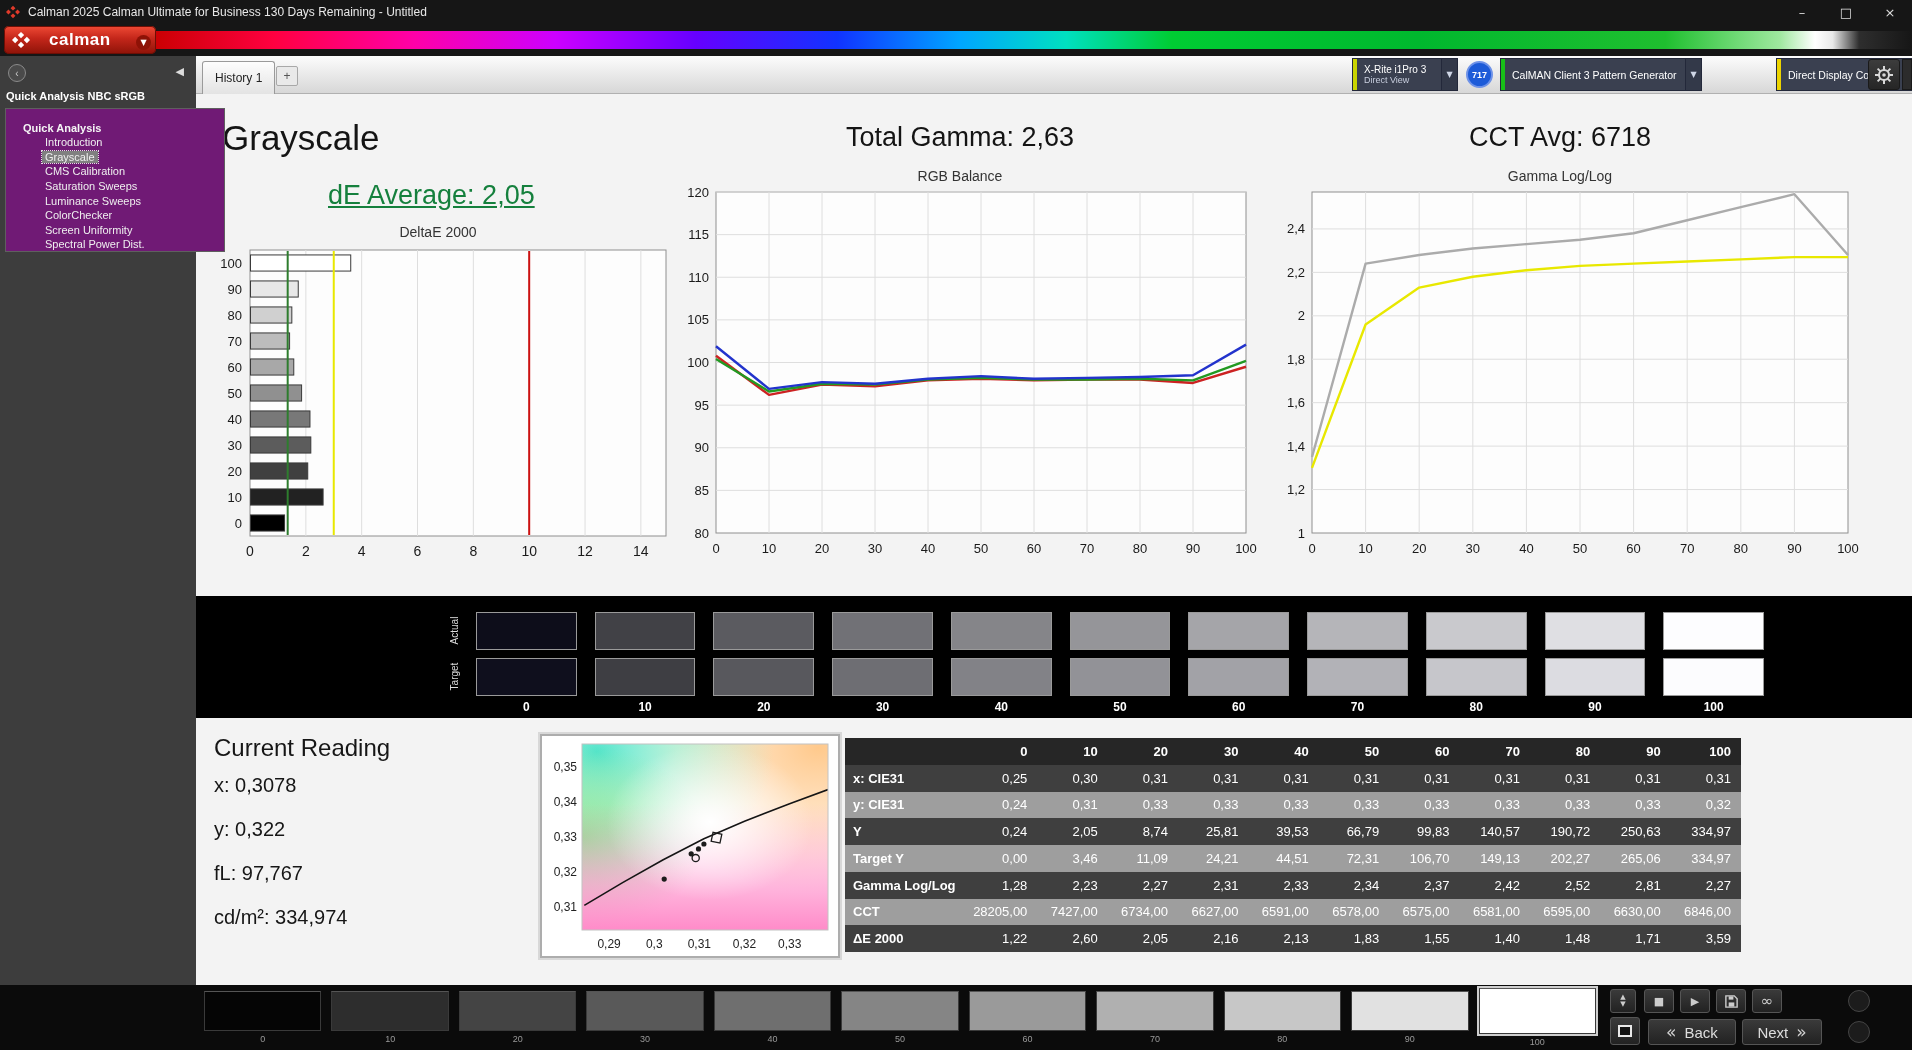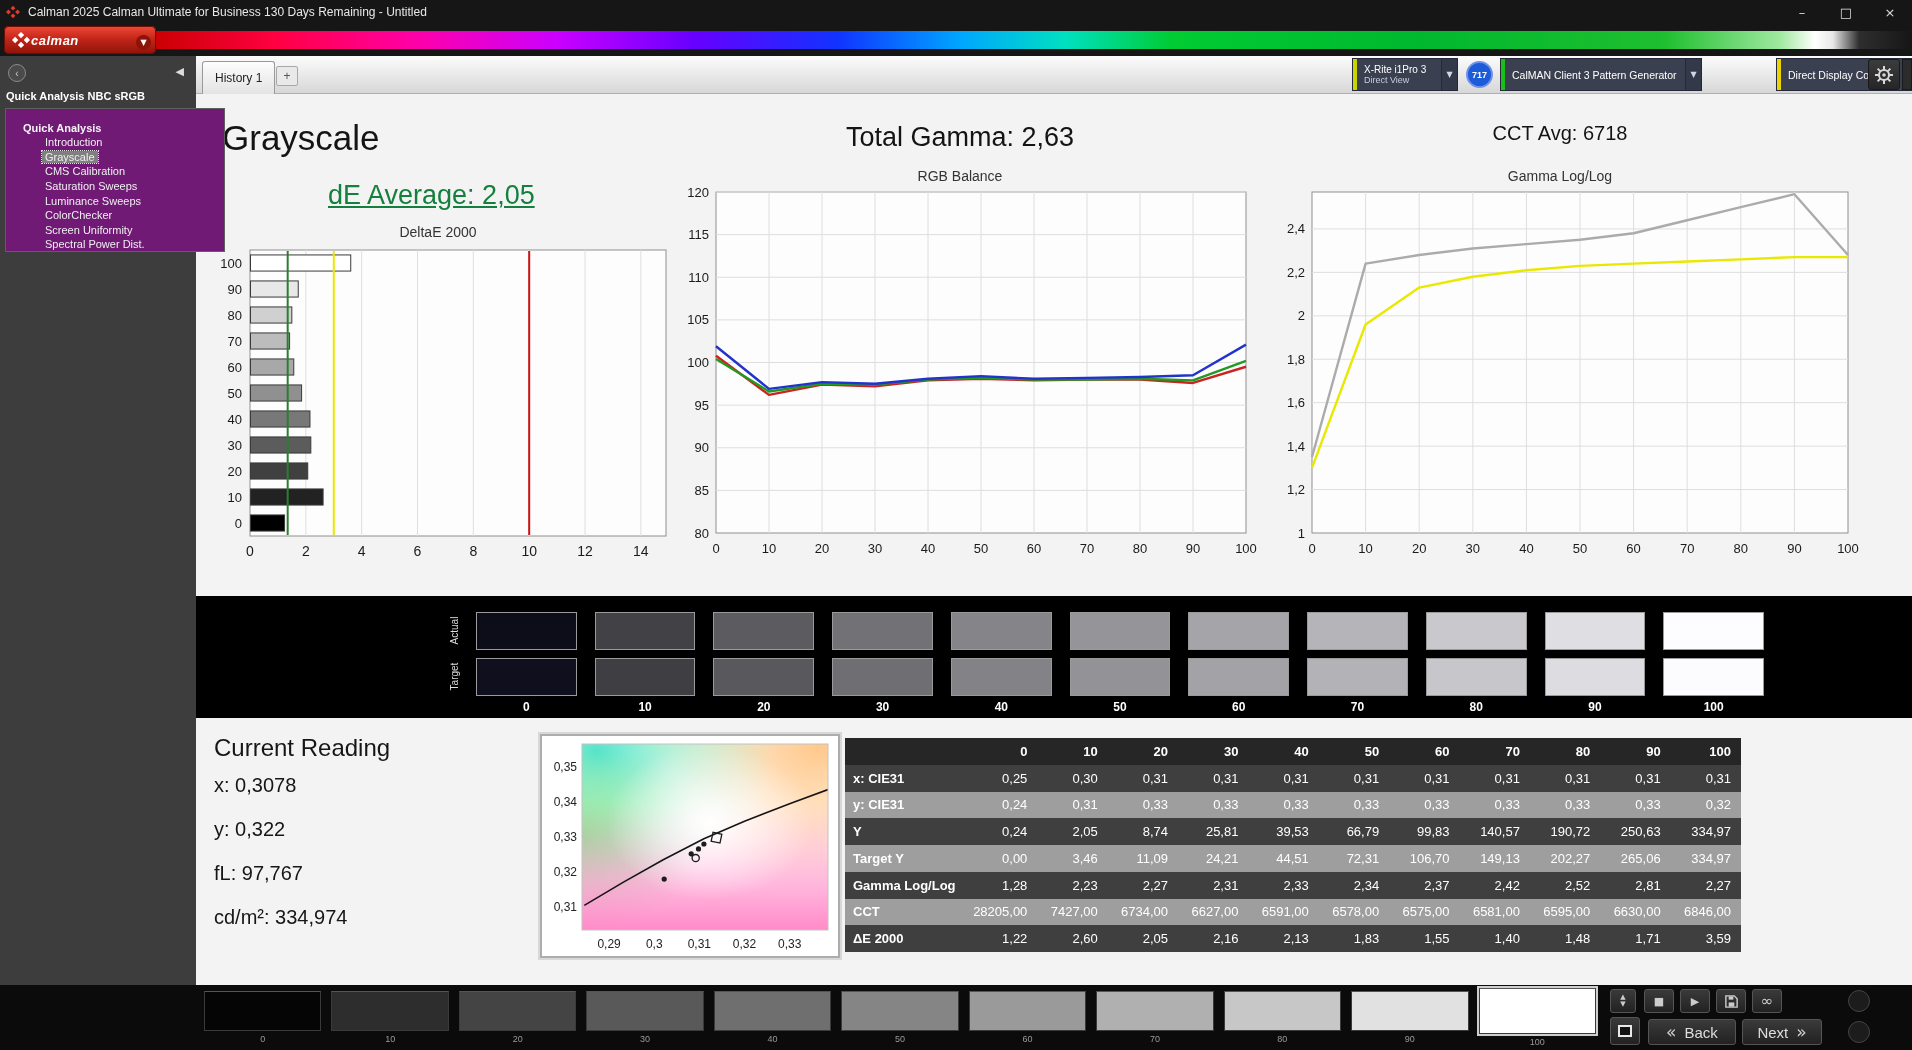--- a/index.html
+++ b/index.html
@@ -12,21 +12,21 @@
   #titlebar .app-ico { margin-left:6px; display:flex; align-items:center; }
   .win-btns { position:absolute; right:0; top:0; height:24px; display:flex; }
   .win-btn { width:44px; height:24px; display:flex; align-items:center; justify-content:center; color:#ddd; font-size:13px; font-family:"DejaVu Sans",sans-serif; }
 
   
   #brandbar { position:absolute; left:0; top:24px; width:1912px; height:32px; background:#161616; z-index:10; }
   #rainbow { position:absolute; left:150px; top:7px; right:0; height:18px;
      background:linear-gradient(to right,#c80000 0%,#ff0040 7%,#ff00a8 15%,#cc00ff 23%,#6600ff 31%,#1133ff 39%,#00a6ff 46%,#00e0c0 52%,#00cc33 58%,#00b82e 72%,#1fbf2f 86%,#9fe89f 92.5%,#ffffff 94.5%,#e8e8e8 95.5%,#2e2e2e 97%,#161616 100%); }
   #logo-btn { position:absolute; left:4px; top:2px; width:152px; height:28px; border-radius:5px;
      background:linear-gradient(180deg,#ef4a35,#c3261a 45%,#8e1308); display:flex; align-items:center; padding:0 8px; box-shadow:0 0 0 1px #6e0e05 inset; cursor:pointer; }
-  #logo-btn .logo-text { color:#fff; font-size:13px; font-weight:bold; font-style:italic; margin-left:1px; letter-spacing:.5px; }
+  #logo-btn .logo-text { color:#fff; font-size:17px; font-weight:bold; margin-left:19px; letter-spacing:.5px; }
   #logo-caret { position:absolute; left:132px; top:9px; width:15px; height:15px; border-radius:50%; background:#8e1206; color:#fff; font-size:8px; display:flex; align-items:center; justify-content:center; font-family:"DejaVu Sans",sans-serif; }
 
   
   #toolbar { position:absolute; left:0; top:56px; width:1912px; height:38px; background:linear-gradient(#fcfcfc,#d7d7d7); border-bottom:1px solid #b0b0b0; z-index:4; }
   #tab-history { position:absolute; left:202px; top:61px; height:33px; padding:0 12px; background:linear-gradient(#fdfdfd,#e3e3e3); border:1px solid #9a9a9a; border-bottom:none; border-radius:3px 3px 0 0; display:flex; align-items:center; font-size:12px; color:#222; z-index:6; }
   #tab-add { position:absolute; left:276px; top:66px; width:22px; height:20px; background:#e9e9e9; border:1px solid #a8a8a8; border-radius:2px; display:flex; align-items:center; justify-content:center; font-size:12px; color:#555; z-index:6; }
   .dd { position:absolute; top:58px; height:33px; background:#3a4050; border:1px solid #23283a; display:flex; align-items:stretch; color:#fff; z-index:6; cursor:pointer; }
   .dd .stripe { width:4px; }
   .dd .dd-body { flex:1; display:flex; flex-direction:column; justify-content:center; padding:0 7px; overflow:hidden; }
   .dd .l1 { font-size:10px; white-space:nowrap; }
@@ -49,21 +49,21 @@
   .tree-root { font-size:11px; font-weight:bold; color:#f5f5f5; padding-left:17px; height:14px; display:flex; align-items:center; }
   .tree-item { font-size:11px; color:#efefef; padding-left:36px; height:14.6px; display:flex; align-items:center; cursor:pointer; }
   .tree-item span { padding:0 3px; }
   .tree-item.sel span { background:#808080; outline:1px dotted #e3e3e3; }
 
   
   #main { position:absolute; left:196px; top:94px; width:1716px; height:891px; background:#f3f3f3; }
   .h-page { position:absolute; left:222px; top:118px; font-size:35px; color:#141414; }
   .h-de { position:absolute; left:328px; top:180px; font-size:27px; color:#15803d;text-decoration:underline; }
   .h-gamma { position:absolute; left:660px; top:122px; width:600px; text-align:center; font-size:27px; color:#141414; }
-  .h-cct { position:absolute; left:1256px; top:122px; width:608px; text-align:center; font-size:20px; color:#141414; }
+  .h-cct { position:absolute; left:1256px; top:122px; width:608px; text-align:center; font-size:27px; color:#141414; }
   .chart-title { position:absolute; font-size:14px; color:#333; text-align:center; }
   #t-deltae { left:198px; top:224px; width:480px; }
   #t-rgb { left:660px; top:168px; width:600px; }
   #t-gammachart { left:1256px; top:168px; width:608px; }
   #svg-deltae { position:absolute; left:198px; top:240px; }
   #svg-rgb { position:absolute; left:660px; top:184px; }
   #svg-gamma { position:absolute; left:1256px; top:184px; }
 
   
   #swatch-strip { position:absolute; left:196px; top:596px; width:1716px; height:122px; background:#000; }

